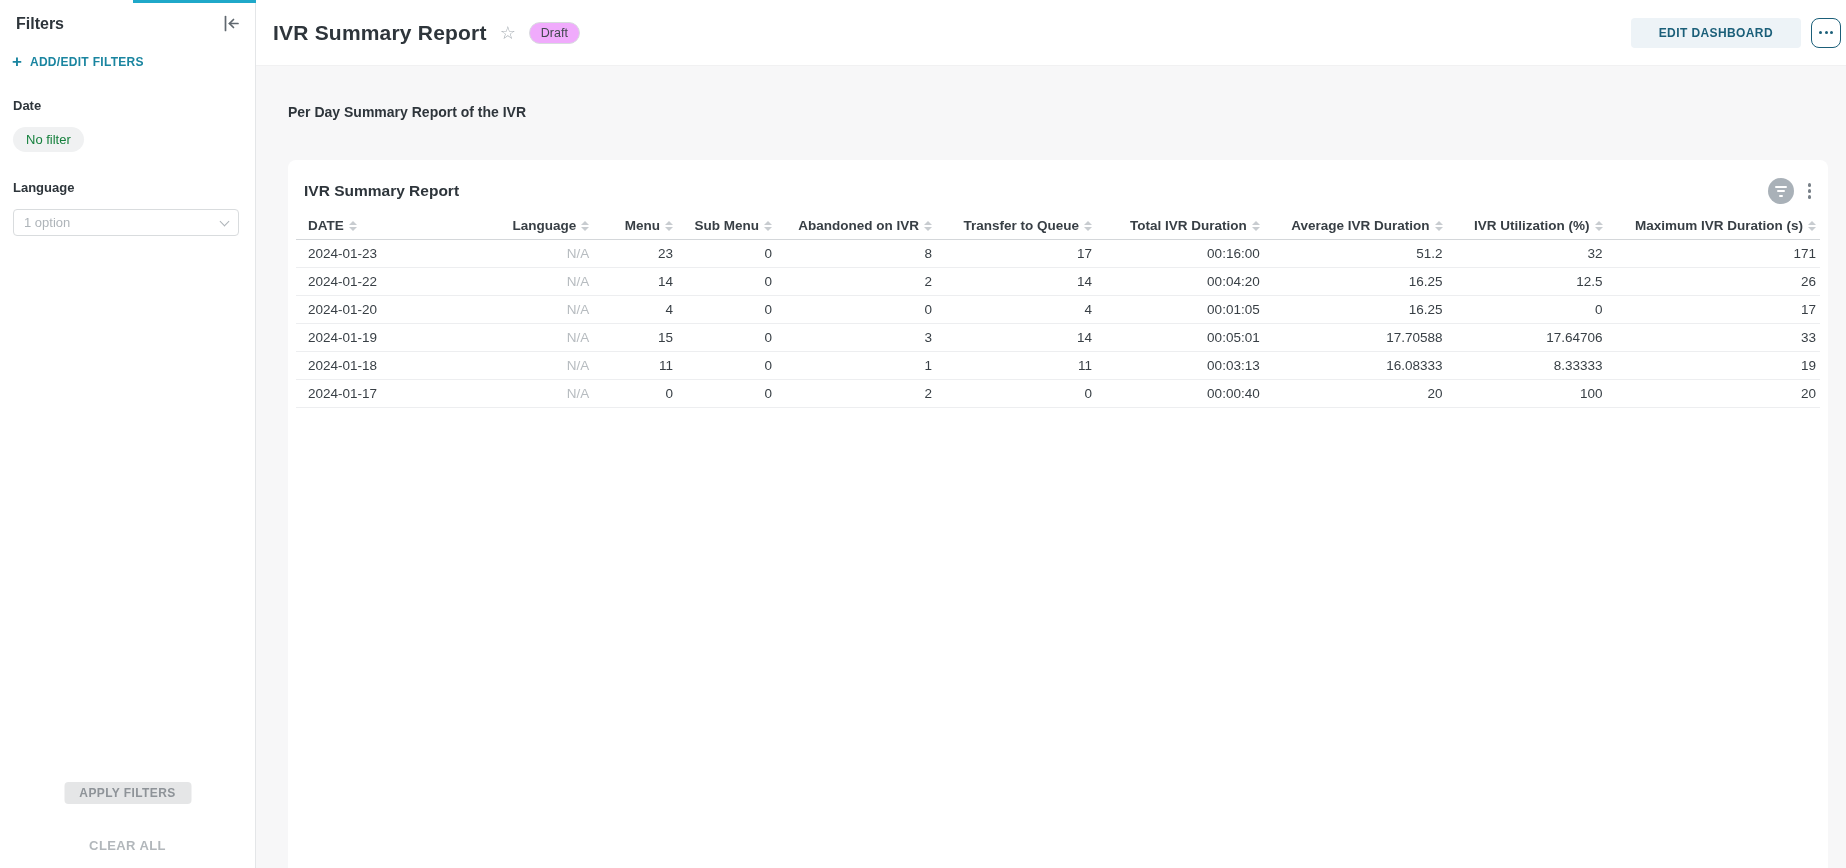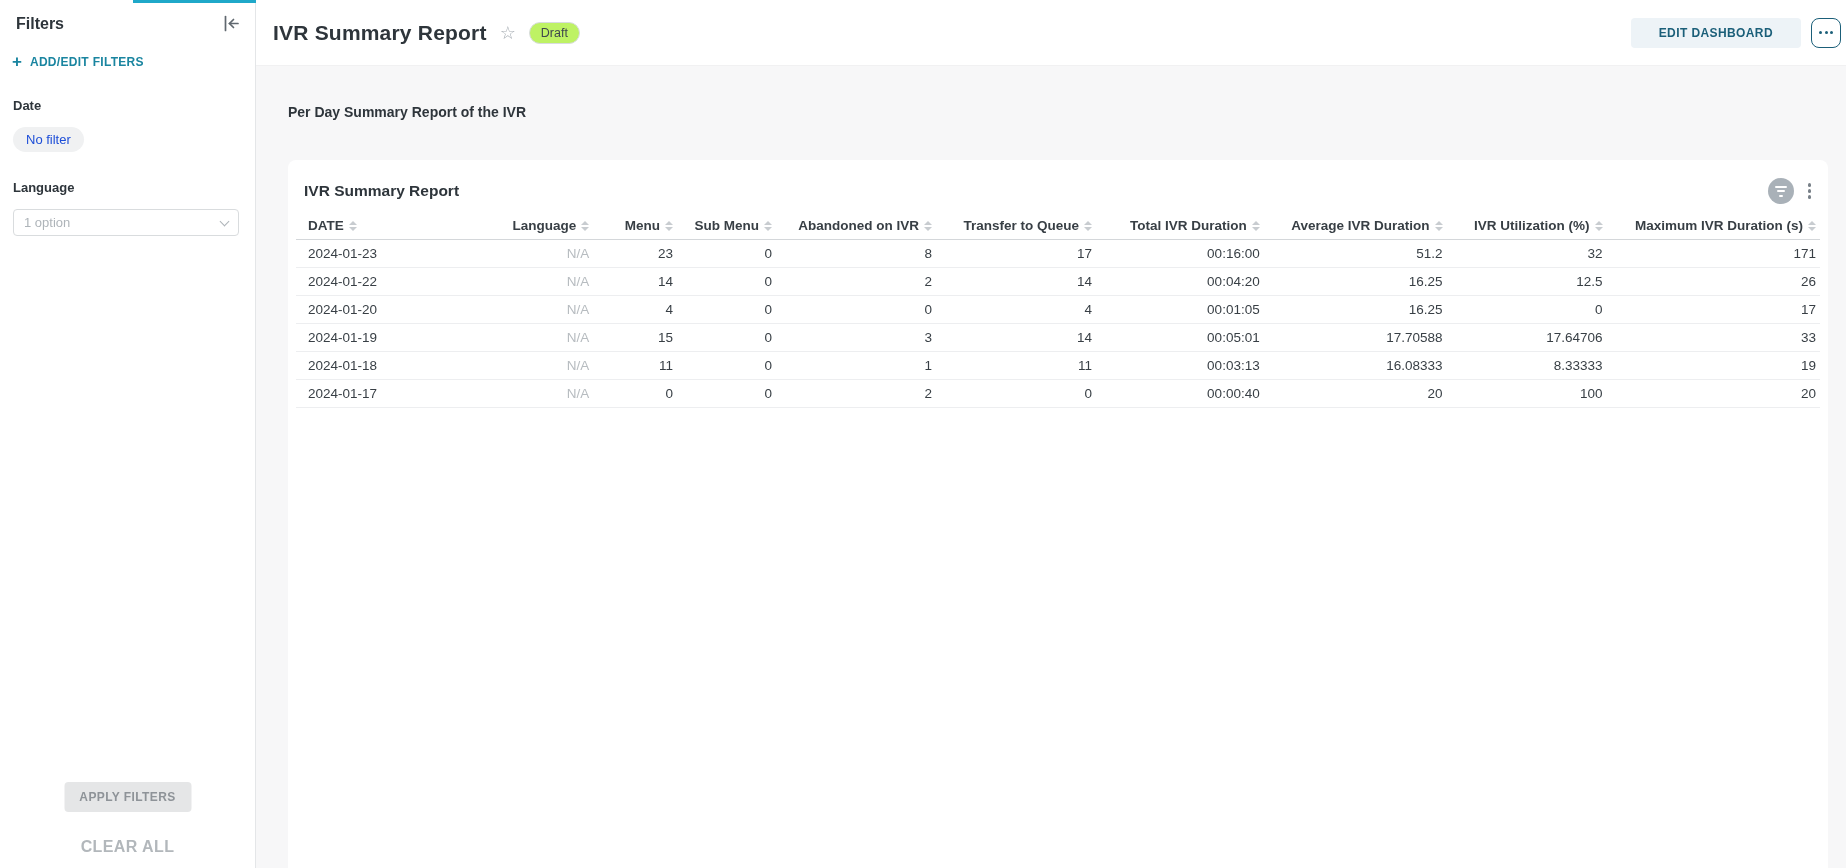--- a/index.html
+++ b/index.html
@@ -27,54 +27,54 @@
   .add-edit {
     display:flex; align-items:center; gap:8px; margin:20px 16px 0 12px;
     color:var(--link-teal,#1A85A0); cursor:pointer;
   }
   .add-edit .plus { font-size:17px; font-weight:bold; line-height:1; }
   .add-edit .add-label { font-size:12px; font-weight:bold; letter-spacing:0.3px; }
   .filter-group { padding:0 16px 0 13px; }
   .flabel { font-size:13px; font-weight:bold; color:var(--text-dark,#2E353B); margin-top:28px; }
   .pill {
     display:inline-block; margin-top:14px; background:#F0F1F2; border-radius:15px;
-    padding:5px 13px; font-size:13px; color:#1d4ed8; cursor:pointer;
+    padding:5px 13px; font-size:13px; color:#15803d; cursor:pointer;
   }
   .select {
     margin-top:14px; height:27px; border:1px solid #D9DCDE; border-radius:4px;
     display:flex; align-items:center; justify-content:space-between;
     padding:0 10px; background:#fff; cursor:pointer;
   }
   .select-value { font-size:13px; color:#AEB4B9;text-align:right; }
   .chevron {
     width:7px; height:7px; border-right:1.5px solid #AEB4B9; border-bottom:1.5px solid #AEB4B9;
     transform:rotate(45deg); margin-top:-3px;
   }
   .apply-btn {
     position:absolute; top:782px; left:50%; transform:translateX(-50%);
-    width:127px; height:30px; background:#E5E6E7; color:#8E9398;
+    width:127px; height:22px; background:#E5E6E7; color:#8E9398;
     font-family:"Liberation Sans",sans-serif; font-size:12px; font-weight:bold;
     letter-spacing:0.4px; border:none; border-radius:4px; cursor:default;
   }
   .clear-all {
     position:absolute; top:838px; left:0; width:100%; text-align:center;
-    font-size:16px; font-weight:bold; letter-spacing:0.4px; color:#B2B7BB; cursor:pointer;
+    font-size:13px; font-weight:bold; letter-spacing:0.4px; color:#B2B7BB; cursor:pointer;
   }
 
   
   .topbar {
     position:absolute; left:256px; top:0; right:0; height:66px; background:#fff;
     display:flex; align-items:center; padding:0 5px 0 17px;
     border-bottom:1px solid #F1F1F2;
   }
   .title-group { display:flex; align-items:center; gap:13px; flex:1; min-width:0; }
   .page-title { font-size:21px; font-weight:bold; margin:0; color:var(--text-dark,#2E353B); letter-spacing:0.2px; white-space:nowrap; }
   .star { font-size:18px; color:#A9AFB5; line-height:1; cursor:pointer; }
   .badge {
-    border:1px solid #D8DCDF; background:#bef264; border-radius:11px;
+    border:1px solid #D8DCDF; background:#f0abfc; border-radius:11px;
     padding:3px 11px; font-size:12.5px; color:#40474E; white-space:nowrap; cursor:pointer;
   }
   .edit-btn {
     height:30px; padding:0 28px; background:var(--button-teal-bg,#EDF3F7);
     color:var(--button-teal-text,#1B5F79); font-family:"Liberation Sans",sans-serif;
     font-weight:bold; font-size:12px; letter-spacing:0.4px; border:none; border-radius:4px;
     cursor:pointer; white-space:nowrap;
   }
   .more-btn {
     width:30px; height:30px; border:1px solid var(--button-teal-text,#1B5F79); border-radius:8px;

